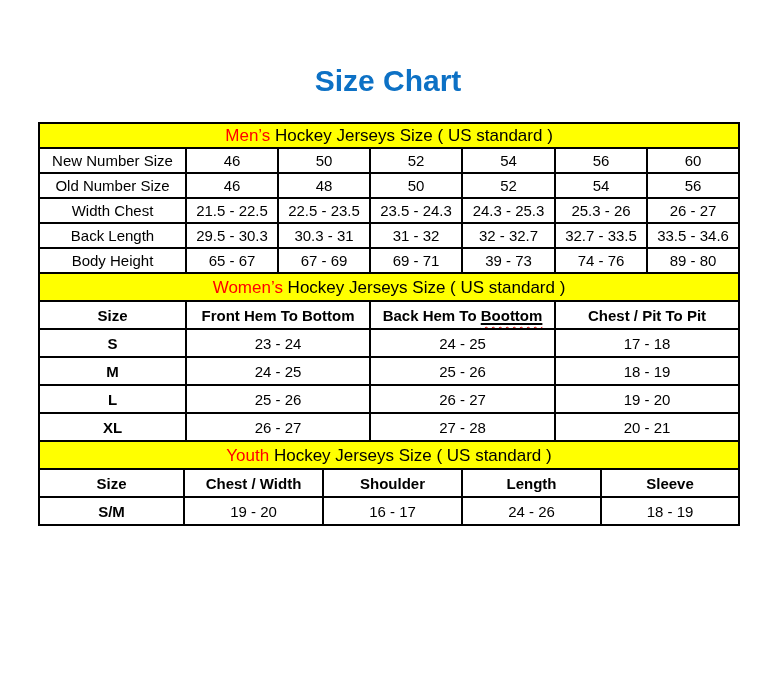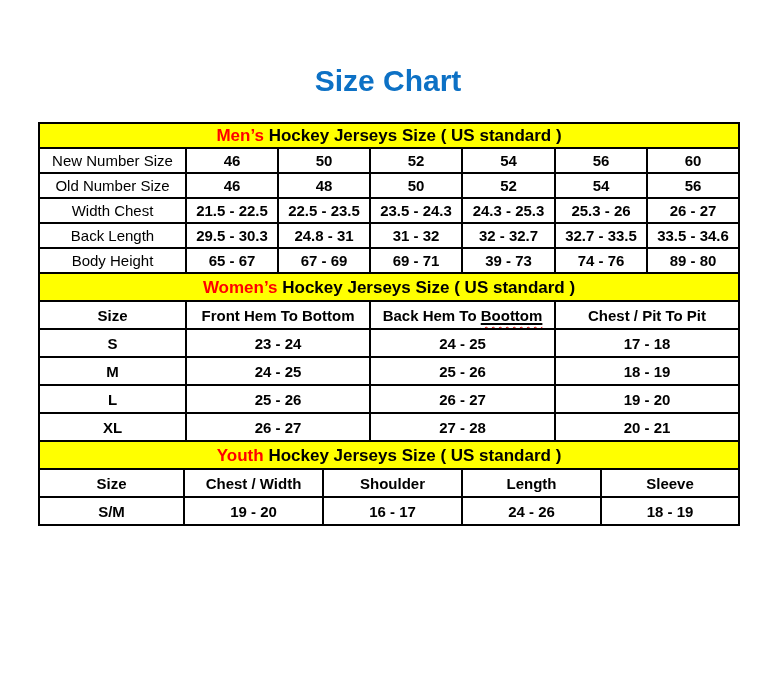--- a/index.html
+++ b/index.html
@@ -49,36 +49,36 @@
     padding: 0;
     font-size: 15px;
     line-height: 1;
     overflow: hidden;
     white-space: nowrap;
   }
   .banner-row td {
     background: #ffff00;
     height: 33px;
     font-size: 17px;
-    font-weight: bold;
+    font-weight: normal;
     color: #000000;
   }
   .banner-highlight {
     color: #ff0000;
   }
   .head-row th {
     font-weight: bold;
     background: #ffffff;
   }
   .men-table td, .men-table th { height: 23px; }
   .women-table td, .women-table th { height: 26px; }
   .youth-table td, .youth-table th { height: 26px; margin-top: 36px; }
   .row-label { font-weight: normal; }
   .row-label-bold { font-weight: bold; }
-  .value-cell { font-weight: bold; }
+  .value-cell { font-weight: normal; }
   
   .squiggle {
     text-decoration: underline;
     text-decoration-style: wavy;
     text-decoration-color: #d40000;
     text-decoration-thickness: 1px;
     text-underline-offset: 5px;
     text-align: center;
   }
   .underlined {
@@ -135,21 +135,21 @@
         <td class="value-cell">21.5 - 22.5</td>
         <td class="value-cell">22.5 - 23.5</td>
         <td class="value-cell">23.5 - 24.3</td>
         <td class="value-cell">24.3 - 25.3</td>
         <td class="value-cell">25.3 - 26</td>
         <td class="value-cell">26 - 27</td>
       </tr>
       <tr>
         <td class="row-label">Back Length</td>
         <td class="value-cell">29.5 - 30.3</td>
-        <td class="value-cell">24.8 - 31</td>
+        <td class="value-cell">30.3 - 31</td>
         <td class="value-cell">31 - 32</td>
         <td class="value-cell">32 - 32.7</td>
         <td class="value-cell">32.7 - 33.5</td>
         <td class="value-cell">33.5 - 34.6</td>
       </tr>
       <tr>
         <td class="row-label">Body Height</td>
         <td class="value-cell">65 - 67</td>
         <td class="value-cell">67 - 69</td>
         <td class="value-cell">69 - 71</td>

